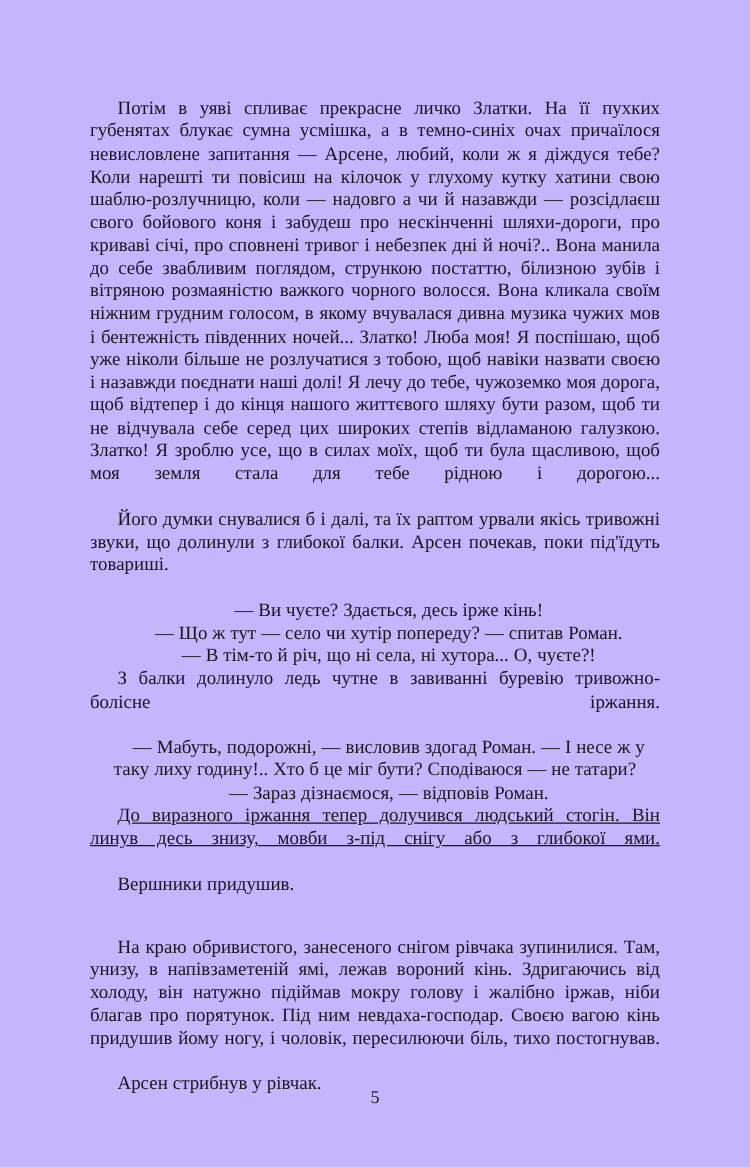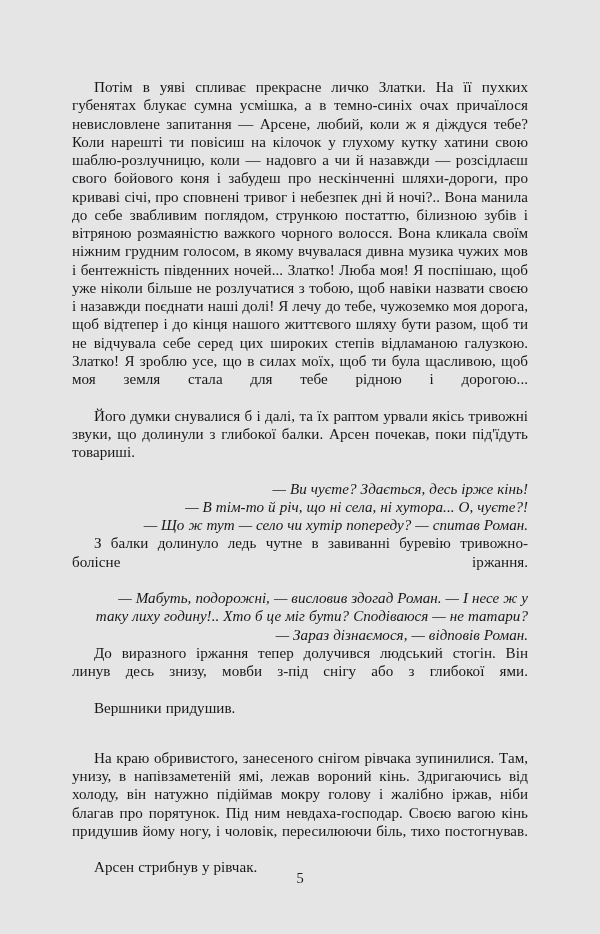--- a/index.html
+++ b/index.html
@@ -16,21 +16,21 @@
     color: #17171a;
     overflow: hidden;
   }
 
   .page {
     position: absolute;
     left: 0;
     top: 0;
     width: 600px;
     height: 934px;
-    background: #e5e5e5;
+    background: #c4b5fd;
   }
 
   .text-block {
     position: absolute;
     left: 72px;
     top: 78px;
     width: 456px;
     font-size: 15.1px;
     line-height: 18.25px;
     text-align: justify;
@@ -50,22 +50,21 @@
   
   .para::after {
     content: "";
     display: inline-block;
     width: 100%;
   }
 
   .dialogue {
     margin: 0;
     text-indent: 22px;
-    text-align: right;
-    font-style: italic;
+    text-align: center;
   }
 
   .short-line {
     margin: 0;
     text-indent: 22px;
     text-align: left;
   }
 
   .page-number {
     position: absolute;
@@ -85,32 +84,32 @@
 <div class="page">
 
   <div class="text-block">
 
     <p class="para" style="text-align-last: left;">Потім в уяві спливає прекрасне личко Златки. На її пухких губенятах блукає сумна усмішка, а в темно-синіх очах причаїлося невисловлене запитання — Арсене, любий, коли ж я діждуся тебе? Коли нарешті ти повісиш на кілочок у глухому кутку хатини свою шаблю-розлучницю, коли — надовго а чи й назавжди — розсідлаєш свого бойового коня і забудеш про нескінченні шляхи-дороги, про криваві січі, про сповнені тривог і небезпек дні й ночі?.. Вона манила до себе звабливим поглядом, стрункою постаттю, білизною зубів і вітряною розмаяністю важкого чорного волосся. Вона кликала своїм ніжним грудним голосом, в якому вчувалася дивна музика чужих мов і бентежність південних ночей... Златко! Люба моя! Я поспішаю, щоб уже ніколи більше не розлучатися з тобою, щоб навіки назвати своєю і назавжди поєднати наші долі! Я лечу до тебе, чужоземко моя дорога, щоб відтепер і до кінця нашого життєвого шляху бути разом, щоб ти не відчувала себе серед цих широких степів відламаною галузкою. Златко! Я зроблю усе, що в силах моїх, щоб ти була щасливою, щоб моя земля стала для тебе рідною і дорогою...</p>
 
     <p class="para" style="text-align-last: left;">Його думки снувалися б і далі, та їх раптом урвали якісь тривожні звуки, що долинули з глибокої балки. Арсен почекав, поки під'їдуть товариші.</p>
 
     <p class="dialogue">— Ви чуєте? Здається, десь ірже кінь!</p>
 
+    <p class="dialogue">— Що ж тут — село чи хутір попереду? — спитав Роман.</p>
+
     <p class="dialogue">— В тім-то й річ, що ні села, ні хутора... О, чуєте?!</p>
-
-    <p class="dialogue">— Що ж тут — село чи хутір попереду? — спитав Роман.</p>
 
     <p class="para" style="text-align-last: left;">З балки долинуло ледь чутне в завиванні буревію тривожно-болісне іржання.</p>
 
     <p class="dialogue">— Мабуть, подорожні, — висловив здогад Роман. — І несе ж у таку лиху годину!.. Хто б це міг бути? Сподіваюся — не татари?</p>
 
     <p class="dialogue">— Зараз дізнаємося, — відповів Роман.</p>
 
 
-    <p class="para" style="text-align-last: left;">До виразного іржання тепер долучився людський стогін. Він линув десь знизу, мовби з-під снігу або з глибокої ями.</p>
+    <p class="para" style="text-align-last: left; text-decoration: underline;">До виразного іржання тепер долучився людський стогін. Він линув десь знизу, мовби з-під снігу або з глибокої ями.</p>
 
     <p class="short-line">Вершники придушив.</p>
 
     <p class="para" style="text-align-last: left; margin-top: 32px;">На краю обривистого, занесеного снігом рівчака зупинилися. Там, унизу, в напівзаметеній ямі, лежав вороний кінь. Здригаючись від холоду, він натужно підіймав мокру голову і жалібно іржав, ніби благав про порятунок. Під ним невдаха-господар. Своєю вагою кінь придушив йому ногу, і чоловік, пересилюючи біль, тихо постогнував.</p>
 
     <p class="short-line">Арсен стрибнув у рівчак.</p>
 
   </div>
 
   <div class="page-number">5</div>

